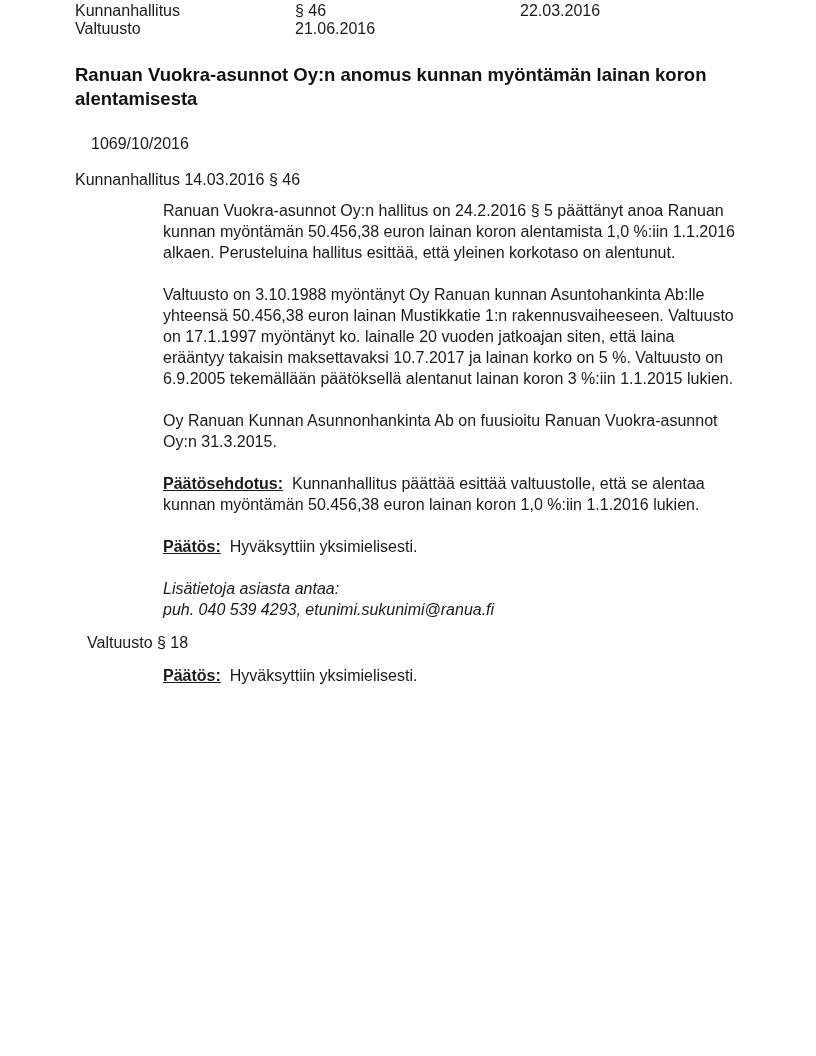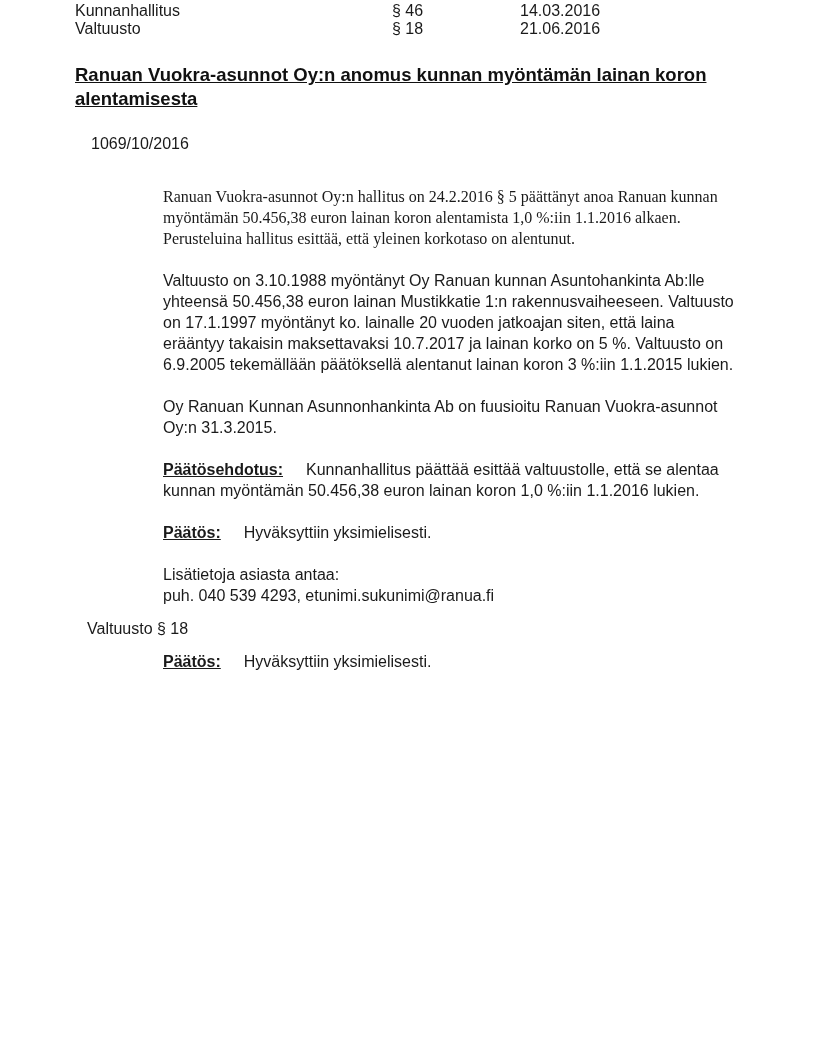--- a/index.html
+++ b/index.html
@@ -21,92 +21,91 @@
     overflow: hidden;
   }
   
   .header-table {
     line-height: 18px;
   }
   .header-row {
     display: flex;
   }
   .header-org  { width: 220px; flex: 0 0 220px; }
-  .header-sect { width: 225px; flex: 0 0 225px; text-align: center; }
+  .header-sect { width: 225px; flex: 0 0 225px; }
   .header-date { flex: 1 1 auto; }
 
   
   .doc-title {
     margin: 25px 0 0 0;
     font-size: 18.5px;
     font-weight: bold;
     line-height: 24px;
     color: #111111;
-    text-decoration: underline;
   }
 
   .case-number {
     margin: 22px 0 0 16px;
   }
 
   .section-heading {
     margin: 15px 0 0 0;
   }
 
   
   .body-block {
     margin-left: 88px;
   }
   .body-block p {
     margin: 0 0 21px 0;
   }
   .body-block p.first-para {
-    margin-top: 32px;
-    font-family: Liberation Serif, serif;
+    margin-top: 10px;
   }
   .decision-label {
     font-weight: bold;
     text-decoration: underline;
-    margin-right: 23px;
+    margin-right: 9px;
   }
   .contact p {
     margin: 0;
+    font-style: italic;
   }
   .contact {
     margin-bottom: 0;
   }
   .left-heading {
     margin: 12px;
   }
   .final-decision {
     margin-top: 21px;
   }
 </style>
 </head>
 <body>
 
 <div class="page">
 
   <div class="header-table">
     <div class="header-row">
       <span class="header-org">Kunnanhallitus</span>
       <span class="header-sect">§ 46</span>
-      <span class="header-date">14.03.2016</span>
+      <span class="header-date">22.03.2016</span>
     </div>
     <div class="header-row">
       <span class="header-org">Valtuusto</span>
-      <span class="header-sect">§ 18</span>
       <span class="header-date">21.06.2016</span>
     </div>
   </div>
 
   <h1 class="doc-title">Ranuan Vuokra-asunnot Oy:n anomus kunnan myöntämän lainan koron alentamisesta</h1>
 
   <p class="case-number">1069/10/2016</p>
 
+  <p class="section-heading">Kunnanhallitus 14.03.2016 § 46</p>
 
   <div class="body-block">
     <p class="first-para">Ranuan Vuokra-asunnot Oy:n hallitus on 24.2.2016 § 5 päättänyt anoa Ranuan kunnan myöntämän 50.456,38 euron lainan koron alentamista 1,0 %:iin 1.1.2016 alkaen. Perusteluina hallitus esittää, että yleinen korkotaso on alentunut.</p>
     <p>Valtuusto on 3.10.1988 myöntänyt Oy Ranuan kunnan Asuntohankinta Ab:lle yhteensä 50.456,38 euron lainan Mustikkatie 1:n rakennusvaiheeseen. Valtuusto on 17.1.1997 myöntänyt ko. lainalle 20 vuoden jatkoajan siten, että laina erääntyy takaisin maksettavaksi 10.7.2017 ja lainan korko on 5 %. Valtuusto on 6.9.2005 tekemällään päätöksellä alentanut lainan koron 3 %:iin 1.1.2015 lukien.</p>
     <p>Oy Ranuan Kunnan Asunnonhankinta Ab on fuusioitu Ranuan Vuokra-asunnot Oy:n 31.3.2015.</p>
 
     <p><span class="decision-label">Päätösehdotus:</span><span>Kunnanhallitus päättää esittää valtuustolle, että se alentaa kunnan myöntämän 50.456,38 euron lainan koron 1,0 %:iin 1.1.2016 lukien.</span></p>
 
     <p><span class="decision-label">Päätös:</span><span>Hyväksyttiin yksimielisesti.</span></p>
 

